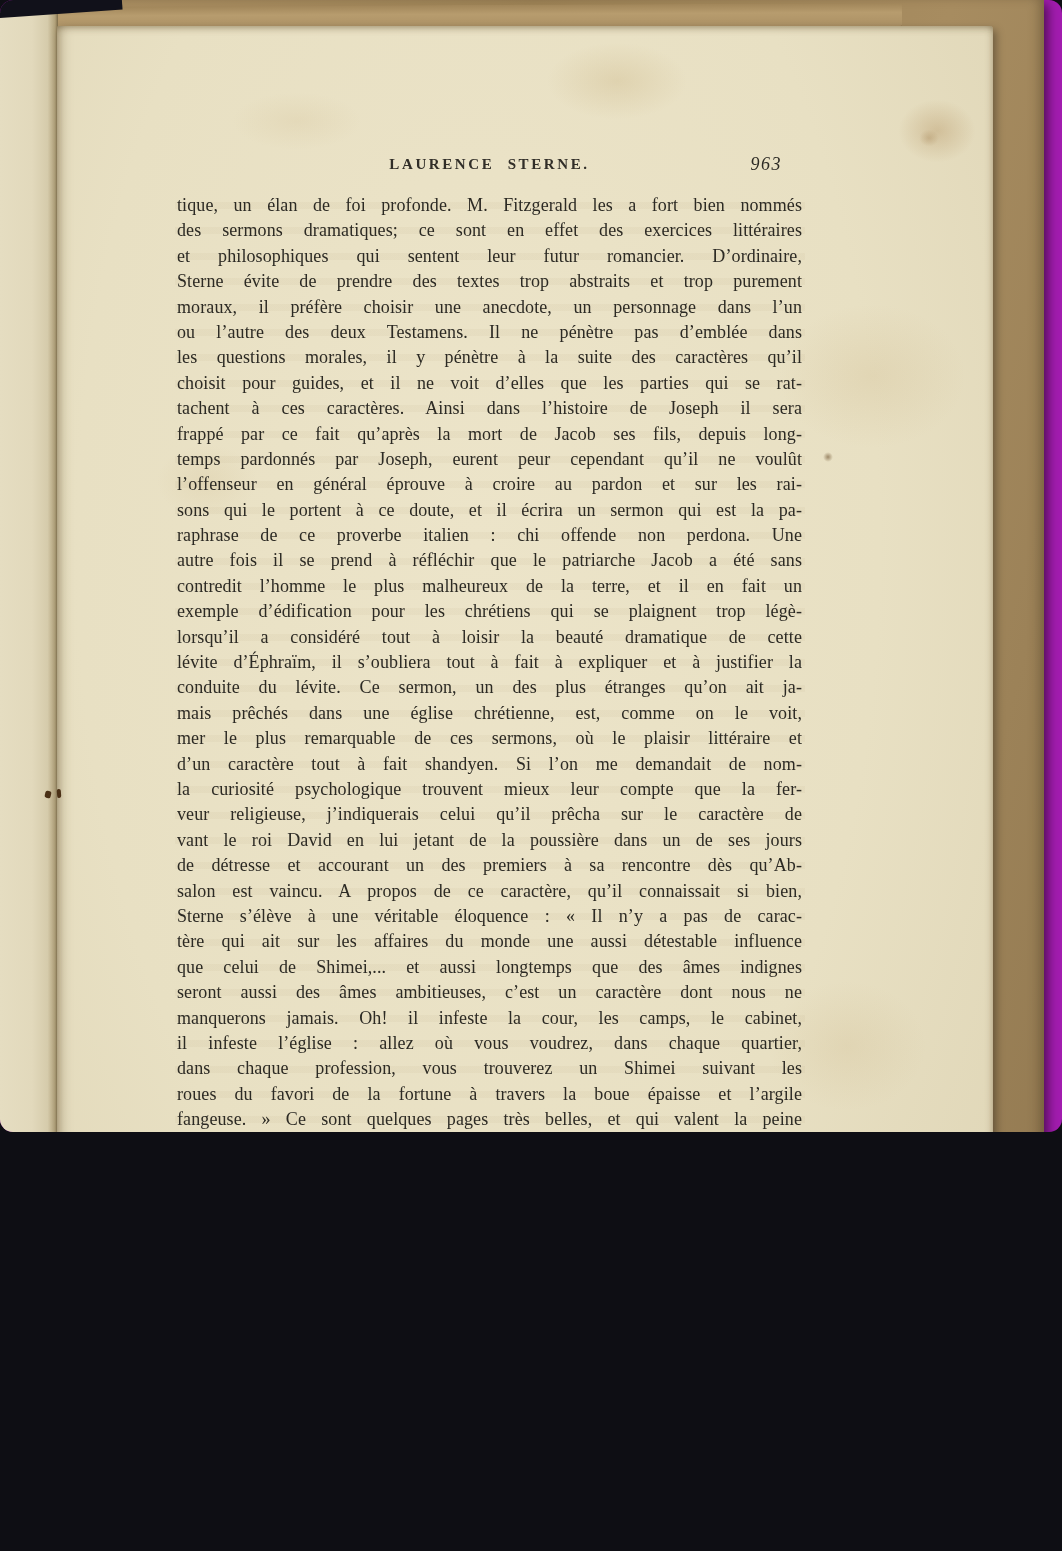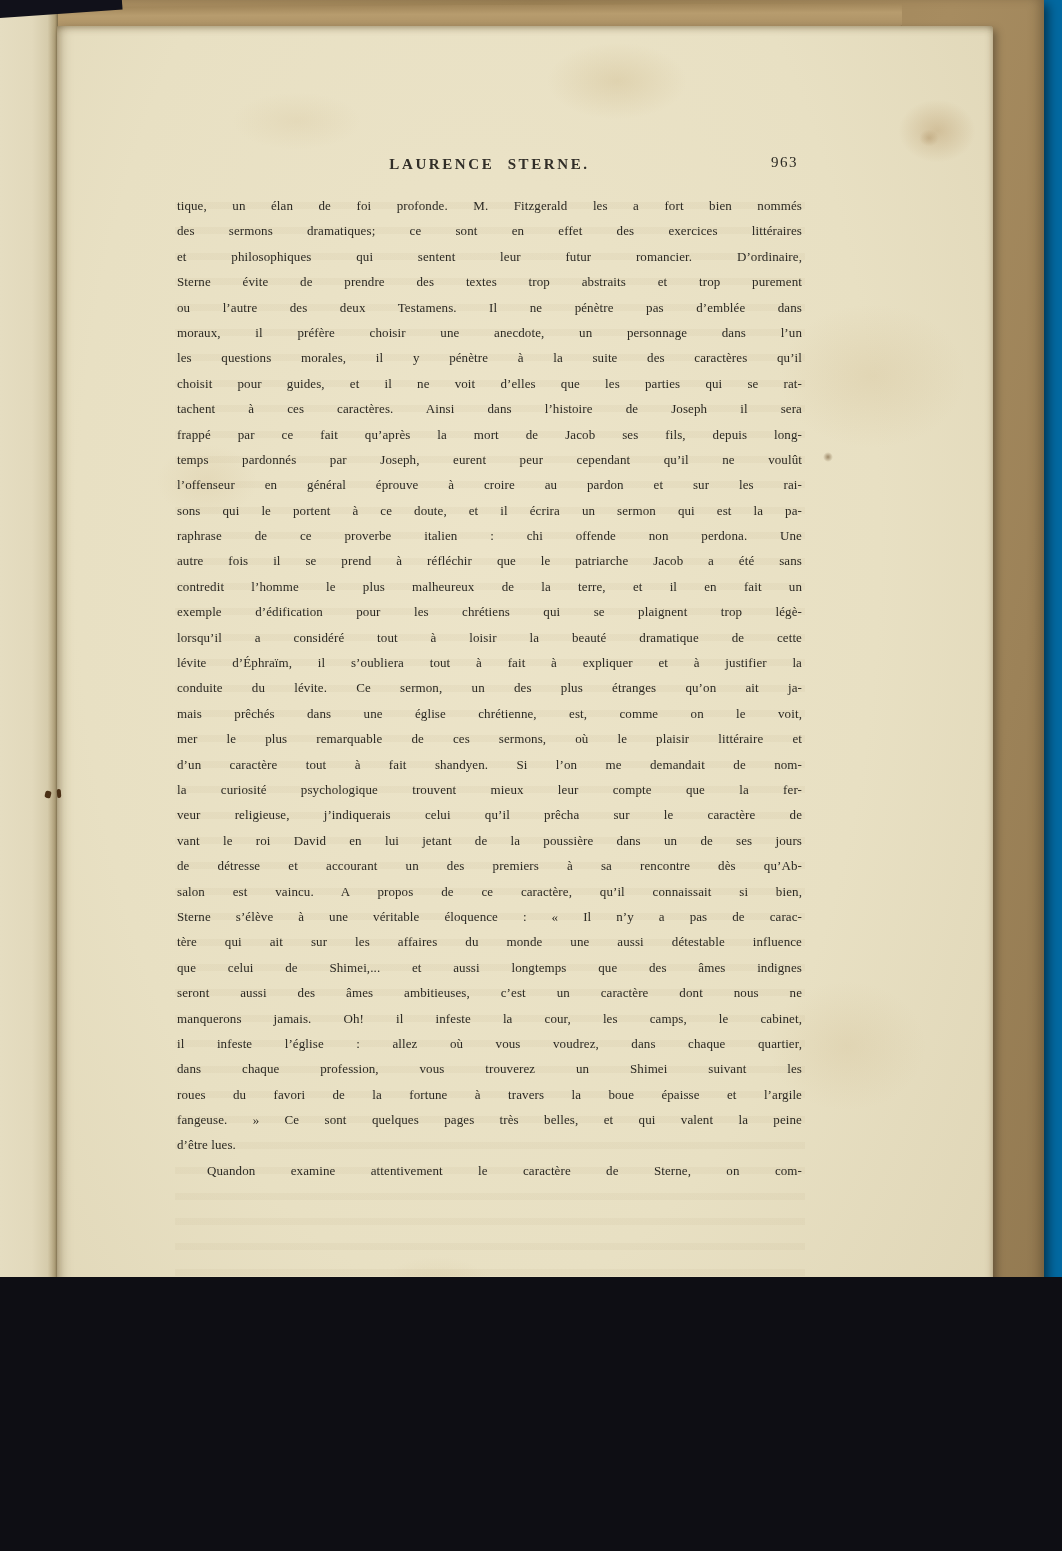--- a/index.html
+++ b/index.html
@@ -1,19 +1,20 @@
 <!DOCTYPE html>
 <html><head>
 <meta charset="utf-8">
 <style>
   html,body{margin:0;padding:0;background:#0e0e14;}
   .stage{
-    position:relative;width:1062px;height:1277px;overflow:hidden;
-    background:#0369a1;
+    position:relative;width:1062px;height:1132px;overflow:hidden;
+    background:#a21caf;
     font-family:"Liberation Serif","DejaVu Serif",serif;
+    border-radius:13px;
   }
   
   .board{
     position:absolute;left:46px;top:0;width:998px;height:1488px;
     background:linear-gradient(105deg,#a98e62 0%,#9c8256 35%,#a78c60 65%,#917850 100%);
     box-shadow:inset -4px -4px 12px rgba(60,45,25,.4), 4px 4px 10px rgba(0,0,0,.5);
   }
   
   .deckle{
     position:absolute;left:56px;top:5px;width:846px;height:23px;
@@ -87,27 +88,27 @@
   
   .running-head{
     position:absolute;left:120px;top:130px;width:625px;height:22px;
   }
   .running-title{
     display:block;text-align:center;
     font-size:15px;font-weight:bold;color:#312e28;
     letter-spacing:2.6px;word-spacing:7px;
   }
   .page-num{
-    position:absolute;right:4px;top:-2px;
-    font-size:15px;color:#2c2a24;letter-spacing:1.5px;
+    position:absolute;right:20px;top:-2px;
+    font-size:18px;color:#2c2a24;letter-spacing:1.5px;font-style:italic;
   }
   
   .text-block{
     position:absolute;left:120px;top:167px;width:625px;
-    font-size:13px;color:#2c2a24;
+    font-size:18px;color:#2c2a24;
   }
   .ln{
     height:25.4px;line-height:25.4px;overflow:hidden;
     text-align:justify;text-align-last:justify;
     letter-spacing:.1px;
   }
   .ln.short{text-align-last:left;}
   .ln.indent{text-indent:30px;}
   .it{}
 </style>
@@ -129,22 +130,22 @@
     <div class="running-head">
       <span class="running-title">LAURENCE STERNE.</span>
       <span class="page-num">963</span>
     </div>
 
     <div class="text-block">
       <div class="ln">tique, un élan de foi profonde. M. Fitzgerald les a fort bien nommés</div>
       <div class="ln"><span>des </span><span class="it">sermons dramatiques;</span><span> ce sont en effet des exercices littéraires</span></div>
       <div class="ln">et philosophiques qui sentent leur futur romancier. D’ordinaire,</div>
       <div class="ln">Sterne évite de prendre des textes trop abstraits et trop purement</div>
+      <div class="ln">moraux, il préfère choisir une anecdote, un personnage dans l’un</div>
       <div class="ln">ou l’autre des deux Testamens. Il ne pénètre pas d’emblée dans</div>
-      <div class="ln">moraux, il préfère choisir une anecdote, un personnage dans l’un</div>
       <div class="ln">les questions morales, il y pénètre à la suite des caractères qu’il</div>
       <div class="ln">choisit pour guides, et il ne voit d’elles que les parties qui se rat-</div>
       <div class="ln">tachent à ces caractères. Ainsi dans l’histoire de Joseph il sera</div>
       <div class="ln">frappé par ce fait qu’après la mort de Jacob ses fils, depuis long-</div>
       <div class="ln">temps pardonnés par Joseph, eurent peur cependant qu’il ne voulût</div>
       <div class="ln">l’offenseur en général éprouve à croire au pardon et sur les rai-</div>
       <div class="ln">sons qui le portent à ce doute, et il écrira un sermon qui est la pa-</div>
       <div class="ln"><span>raphrase de ce proverbe italien : </span><span class="it">chi offende non perdona</span><span>. Une</span></div>
       <div class="ln">autre fois il se prend à réfléchir que le patriarche Jacob a été sans</div>
       <div class="ln">contredit l’homme le plus malheureux de la terre, et il en fait un</div>

